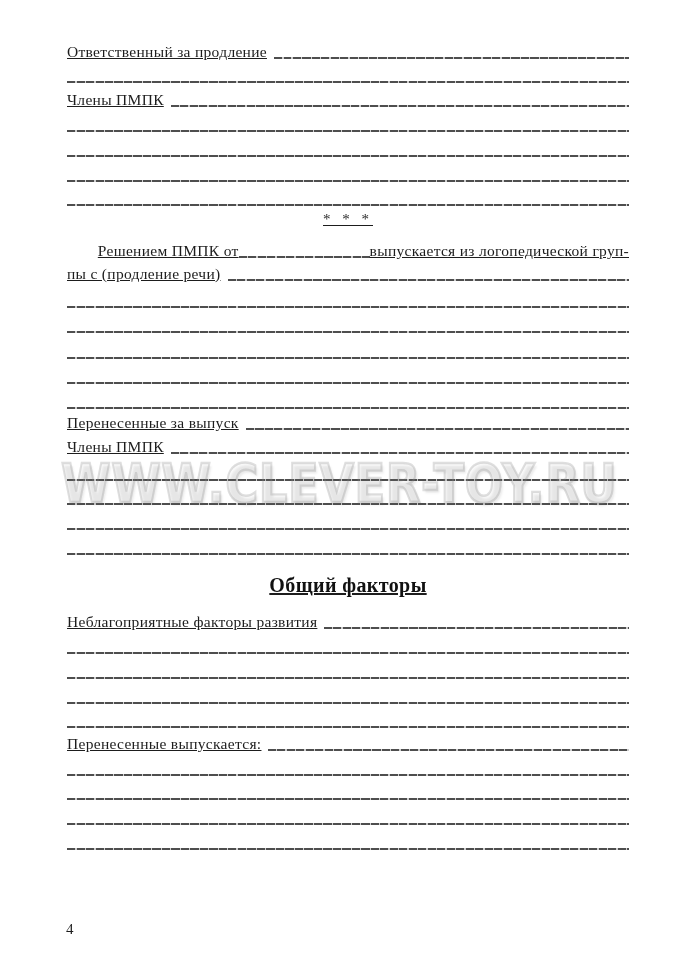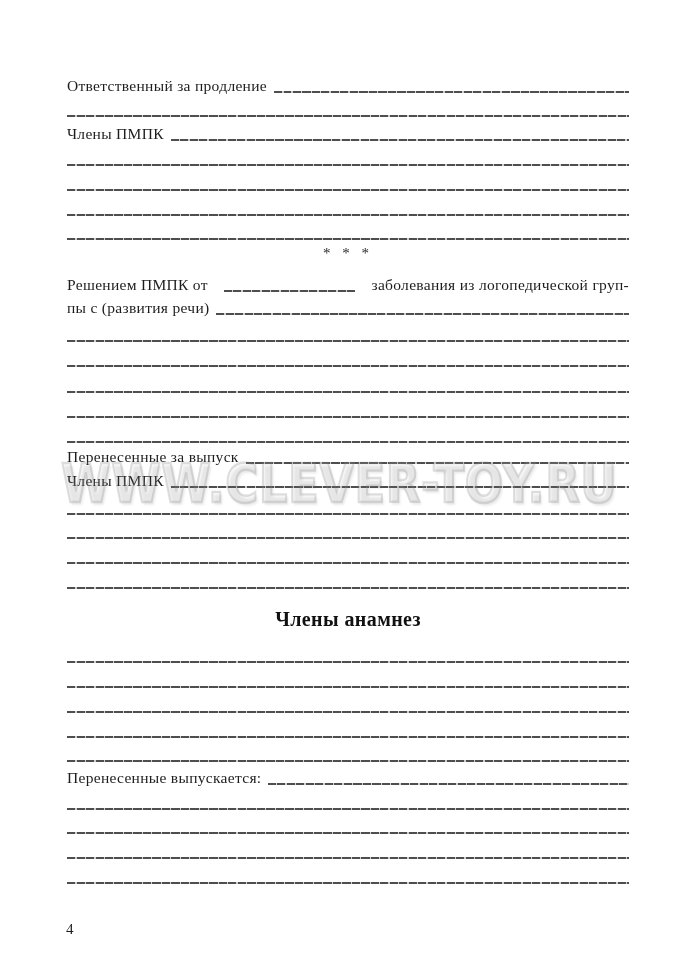--- a/index.html
+++ b/index.html
@@ -6,45 +6,46 @@
   .page {
     position:relative;
     width:695px; height:960px;
     background:#ffffff;
     font-family:"Liberation Serif", serif;
     color:#1d1d1d;
     overflow:hidden;
   }
   .content {
     position:absolute;
-    left:67px; top:0;
+    left:67px; top:6px;
     width:562px;
-    padding-top:70px;
+    padding-top:30px;
     z-index:1;
+    text-decoration:underline;
   }
   .r { display:flex; align-items:flex-end; }
   .h21{height:21px} .h22{height:22px} .h23{height:23px} .h24{height:24px}
   .h25{height:25px} .h26{height:26px} .h27{height:27px} .h30{height:30px}
   .h33{height:33px} .h41{height:41px}
   .lbl {
     font-size:15.5px; line-height:1.05; letter-spacing:0.3px;
     white-space:nowrap; padding-right:7px; padding-bottom:1px;
   }
   .ln {
     flex:1 1 auto; height:2px; margin-bottom:2px;
     background:repeating-linear-gradient(90deg,
       #4e4e4e 0, #4e4e4e 8px,
       rgba(78,78,78,0.28) 8px, rgba(78,78,78,0.28) 9.5px);
   }
   .ln-fixed { flex:0 0 auto; width:131px; }
   .stars {
     justify-content:center; align-items:center;
     font-size:15px; letter-spacing:4px; color:#2a2a2a;
   }
-  .para1 { justify-content:space-between; }
+  .para1 { justify-content:flex-end; }
   .para1 .lbl { padding-right:0; }
   .heading-row { justify-content:center; }
   .heading {
     font-size:20px; font-weight:bold; letter-spacing:0.4px;
     line-height:1; padding-bottom:3px; color:#111;
   }
   .watermark {
     position:absolute; left:61px; top:452px;
     z-index:2; pointer-events:none;
     font-family:"DejaVu Sans", sans-serif;
@@ -91,24 +92,24 @@
       </div>
     <div class="r h24">
         <div class="ln"></div>
       </div>
 
     <div class="r h22 stars">* * *</div>
 
     <div class="r h30 para1">
       <span class="lbl">Решением ПМПК от</span>
       <div class="ln ln-fixed"></div>
-      <span class="lbl">заболевания из логопедической груп-</span>
+      <span class="lbl">выпускается из логопедической груп-</span>
     </div>
     <div class="r h23">
-      <span class="lbl">пы с (развития речи)</span>
+      <span class="lbl">пы с (продление речи)</span>
       <div class="ln"></div>
     </div>
     <div class="r h27">
         <div class="ln"></div>
       </div>
     <div class="r h25">
         <div class="ln"></div>
       </div>
     <div class="r h26">
         <div class="ln"></div>
@@ -134,23 +135,24 @@
         <div class="ln"></div>
       </div>
     <div class="r h25">
         <div class="ln"></div>
       </div>
     <div class="r h25">
         <div class="ln"></div>
       </div>
 
     <div class="r h41 heading-row">
-      <span class="heading">Члены анамнез</span>
+      <span class="heading">Общий факторы</span>
     </div>
     <div class="r h33">
+      <span class="lbl">Неблагоприятные факторы развития</span>
       <div class="ln"></div>
     </div>
     <div class="r h25">
         <div class="ln"></div>
       </div>
     <div class="r h25">
         <div class="ln"></div>
       </div>
     <div class="r h25">
         <div class="ln"></div>

